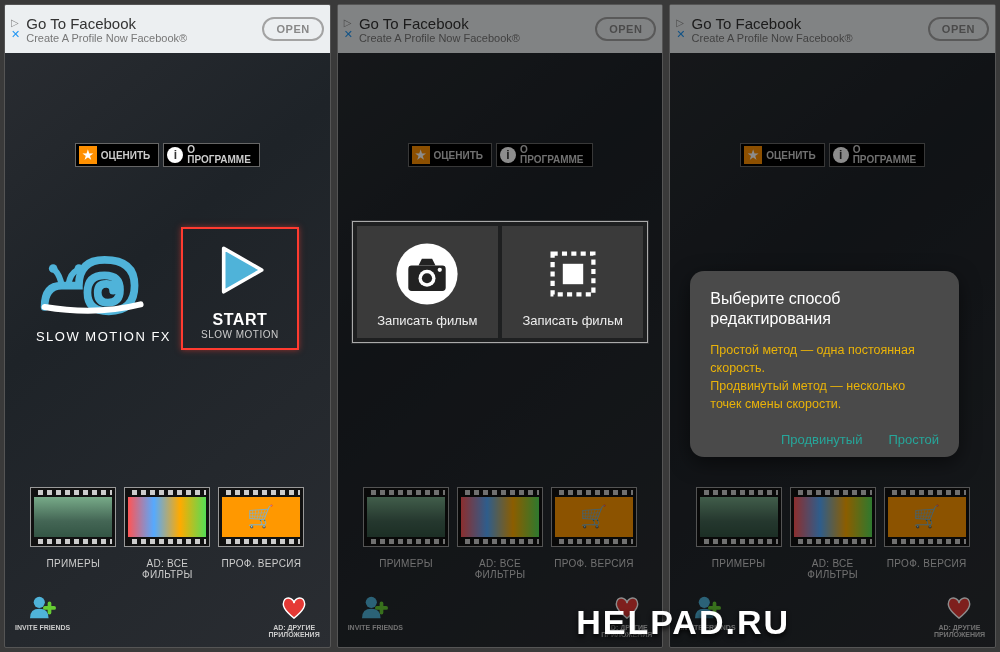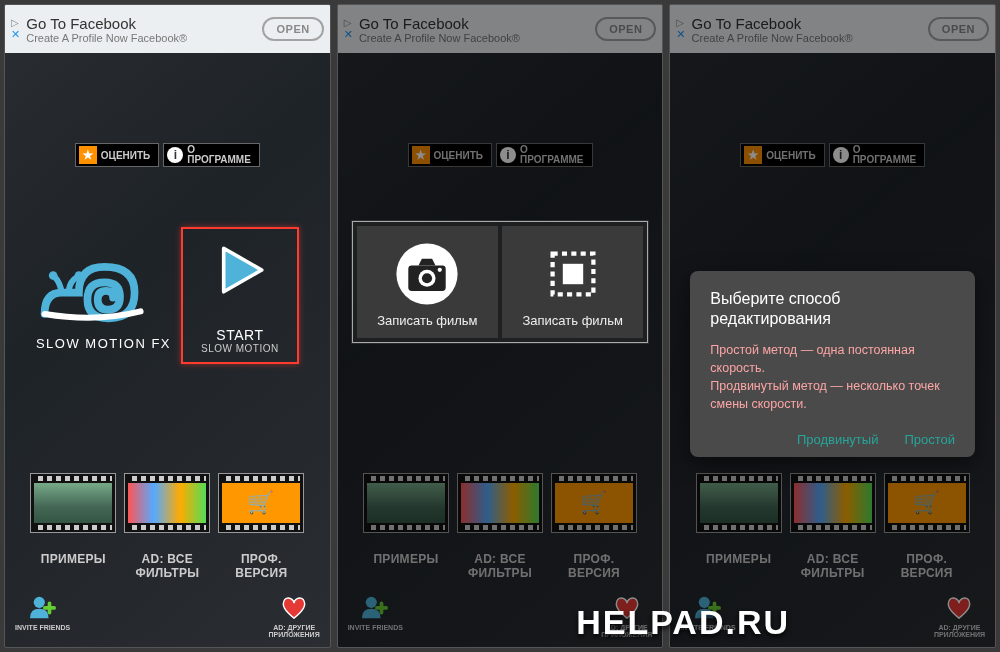--- a/index.html
+++ b/index.html
@@ -86,21 +86,21 @@
   .logo { text-align: left; }
   .logo svg { width: 120px; height: 88px; }
   .logo-text { color: #fff; font-size: 13px; letter-spacing: 1.5px; margin-top: 4px; font-weight: 400; }
   .startbox {
     border: 2px solid #ff3b30;
     padding: 12px 18px 8px;
     text-align: center;
     box-shadow: 0 0 6px rgba(255,59,48,0.5);
   }
   .playtri svg { width: 58px; height: 58px; }
-  .start-label { color: #fff; font-size: 14px; font-weight: normal; margin-top: 24px; letter-spacing: 0.5px; }
+  .start-label { color: #fff; font-size: 16px; font-weight: bold; margin-top: 8px; letter-spacing: 0.5px; }
   .start-sub { color: #ccc; font-size: 10px; letter-spacing: 0.5px; }
   
   .strips { display: flex; gap: 8px; justify-content: center; margin-top: auto; margin-bottom: 10px; padding: 0 10px;}
   .filmitem { width: 86px; text-align: center; }
   .film {
     border: 1px solid #999;
     background: #111;
     height: 60px;
     position: relative;
     padding: 6px 3px;
@@ -111,21 +111,21 @@
     left: 3px; right: 3px; height: 5px;
     background: repeating-linear-gradient(to right, #111 0 4px, #ccc 4px 9px);
   }
   .film::before { top: 2px; }
   .film::after { bottom: 2px; }
   .filminner { position: absolute; top: 9px; bottom: 9px; left: 3px; right: 3px; display: flex; align-items: center; justify-content: center; overflow: hidden; }
   .f1 { background: linear-gradient(#7a8,#465 60%, #354); }
   .f2 { background: linear-gradient(90deg,#f55,#5af,#fa0,#5d5); }
   .f3 { background: #ff9800; }
   .cart { color: #fff; font-size: 22px; }
-  .filmlabel { color: #ccc; font-size: 12px; font-weight: bold; margin-top: 19px; letter-spacing: 0.3px; }
+  .filmlabel { color: #ccc; font-size: 10px; font-weight: normal; margin-top: 11px; letter-spacing: 0.3px; }
   
   .bottom { display: flex; justify-content: space-between; padding: 4px 10px 8px; }
   .bicon { text-align: center; }
   .bicon svg { width: 30px; height: 26px; }
   .blabel { color: #ccc; font-size: 7px; font-weight: bold; line-height: 1.1; }
   
   .choosebox {
     border: 1px solid #aaa;
     background: rgba(40,40,40,0.6);
     display: flex;
@@ -142,29 +142,29 @@
     text-align: center;
     padding: 14px 6px 10px;
   }
   .choice svg { width: 68px; height: 68px; }
   .choice-label { color: #eee; font-size: 13px; margin-top: 1px; }
   
   .dialog {
     position: absolute;
     background: #4a4a4a;
     color: #eee;
-    left: 20px; right: 20px;
+    left: 20px; right: 36px;
     top: 218px;
     padding: 18px 20px 10px;
     z-index: 20;
     box-shadow: 0 6px 20px rgba(0,0,0,0.5);
-    border-radius: 8px;
+    border-radius: 14px;
   }
   .dlg-title { font-size: 16px; font-weight: 500; margin-bottom: 12px; line-height: 1.25; color:#fff;}
-  .dlg-body { font-size: 12.5px; color: #fca5a5; line-height: 1.45; }
+  .dlg-body { font-size: 12.5px; color: #eab308; line-height: 1.45; }
   .dlg-buttons { display: flex; justify-content: flex-end; gap: 26px; margin-top: 18px; }
   .dlg-btn { color: #26a69a; font-size: 13px; font-weight: 500; }
   .watermark {
     position: absolute;
     bottom: 10px;
     right: 210px;
     color: #fff;
     font-family: "Arial Black", Arial, sans-serif;
     font-size: 34px;
     letter-spacing: 2px;

